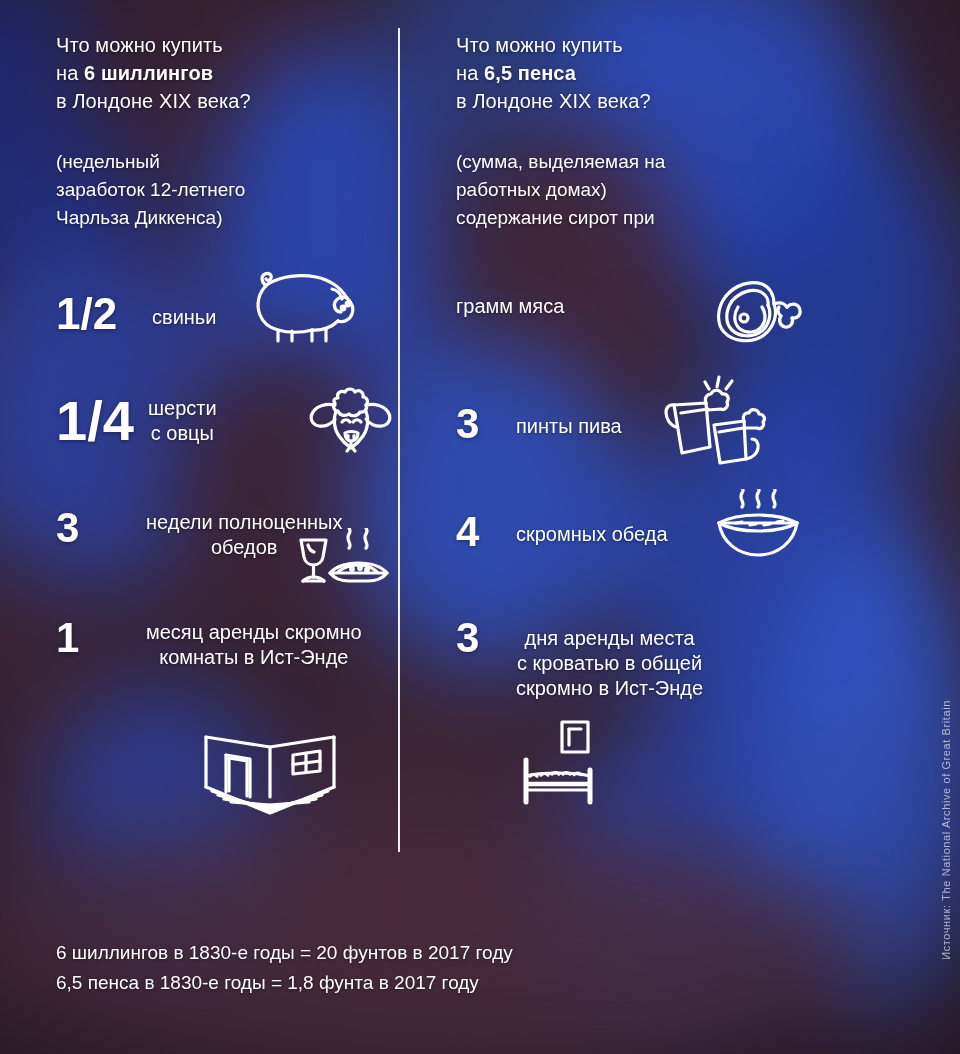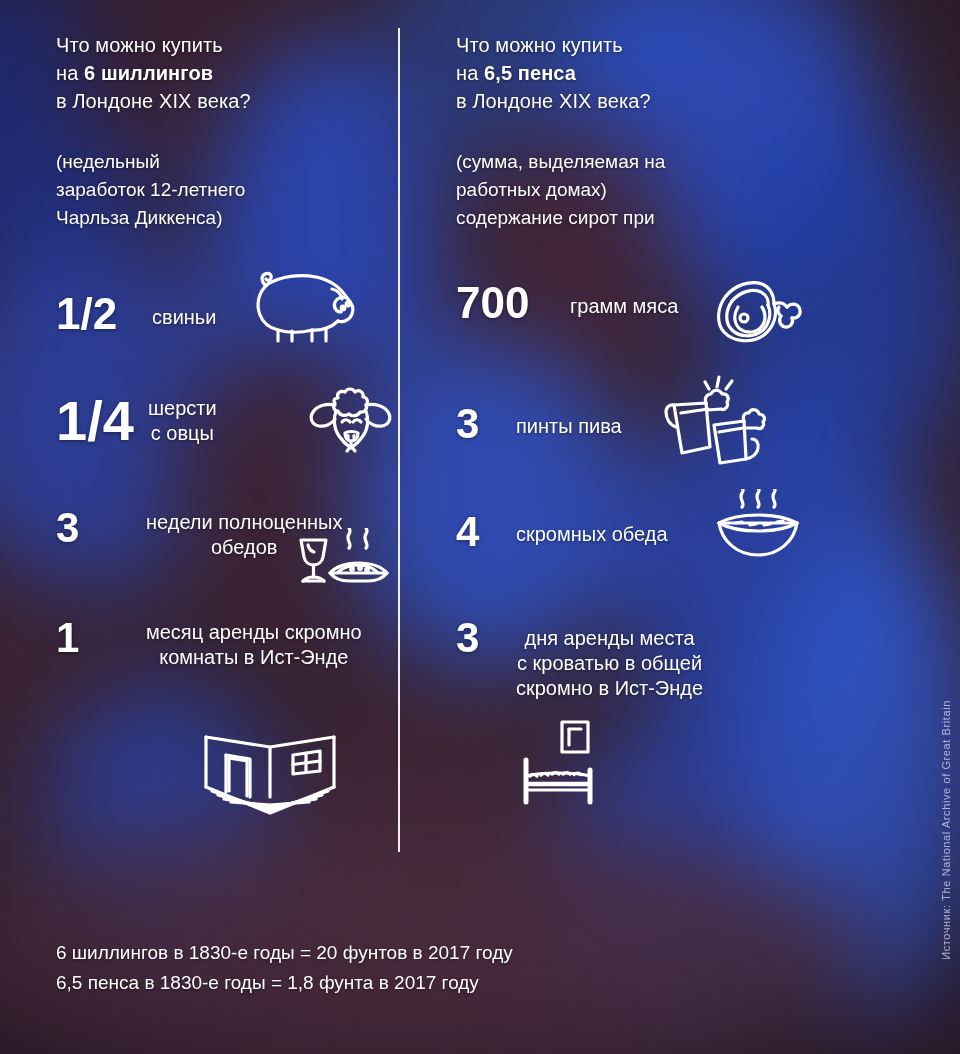--- a/index.html
+++ b/index.html
@@ -305,21 +305,20 @@
         <div>в Лондоне XIX века?</div>
       </div>
 
       <div class="qsub" style="left:0; top:148px;">
         <div>(сумма, выделяемая на</div>
         <div>работных домах)</div>
         <div>содержание сирот при</div>
       </div>
 
       <div class="row" style="left:0; top:281px;">
-        <div class="num" style="font-size:44px; width:114px;">700</div>
         <div class="lbl" style="padding-top:13px;">грамм мяса</div>
       </div>
       <div class="icon-wrap" style="left:252px; top:274px;">
         <svg width="96" height="78" viewBox="0 0 96 78" aria-hidden="true">
           <g class="ln-thin">
             <path d="M18 22 C9 33 8 49 16 58 C25 68 44 70 56 61 C66 53 70 40 66 30"></path>
             <path d="M18 22 C27 11 42 6 54 10 C62 13 66 21 66 30"></path>
             <path d="M24 27 C17 37 17 49 24 56 C31 63 45 64 54 57 C61 51 64 40 60 31"></path>
             <path d="M24 27 C32 18 44 14 53 18 C58 21 61 26 60 31"></path>
             <path d="M30 33 C25 41 26 50 32 55 C39 60 49 59 54 52 C58 47 58 39 54 33"></path>

